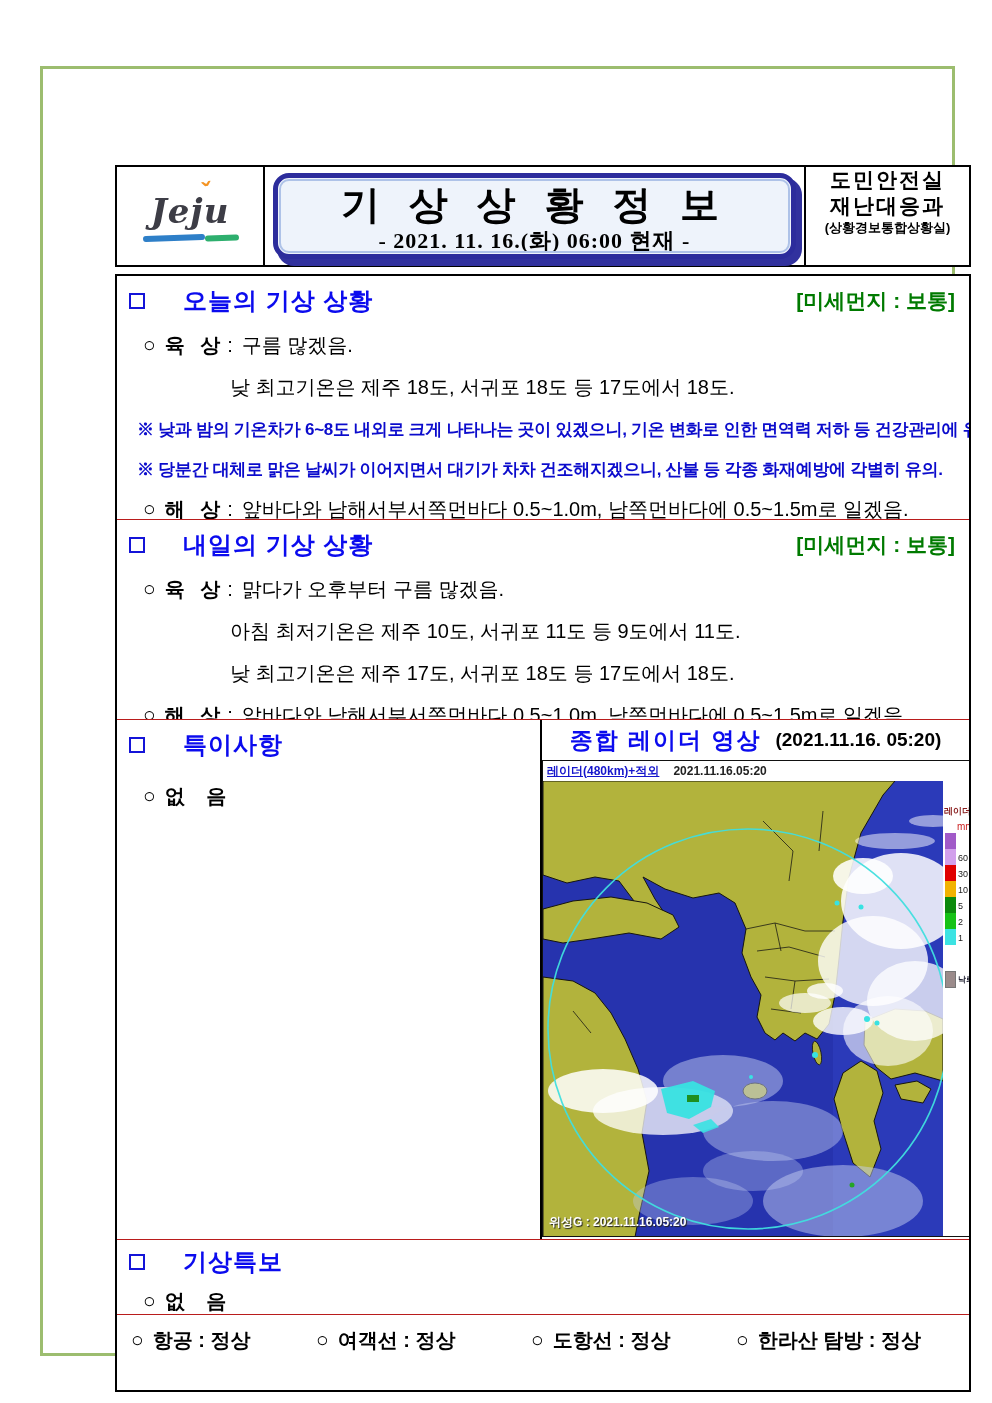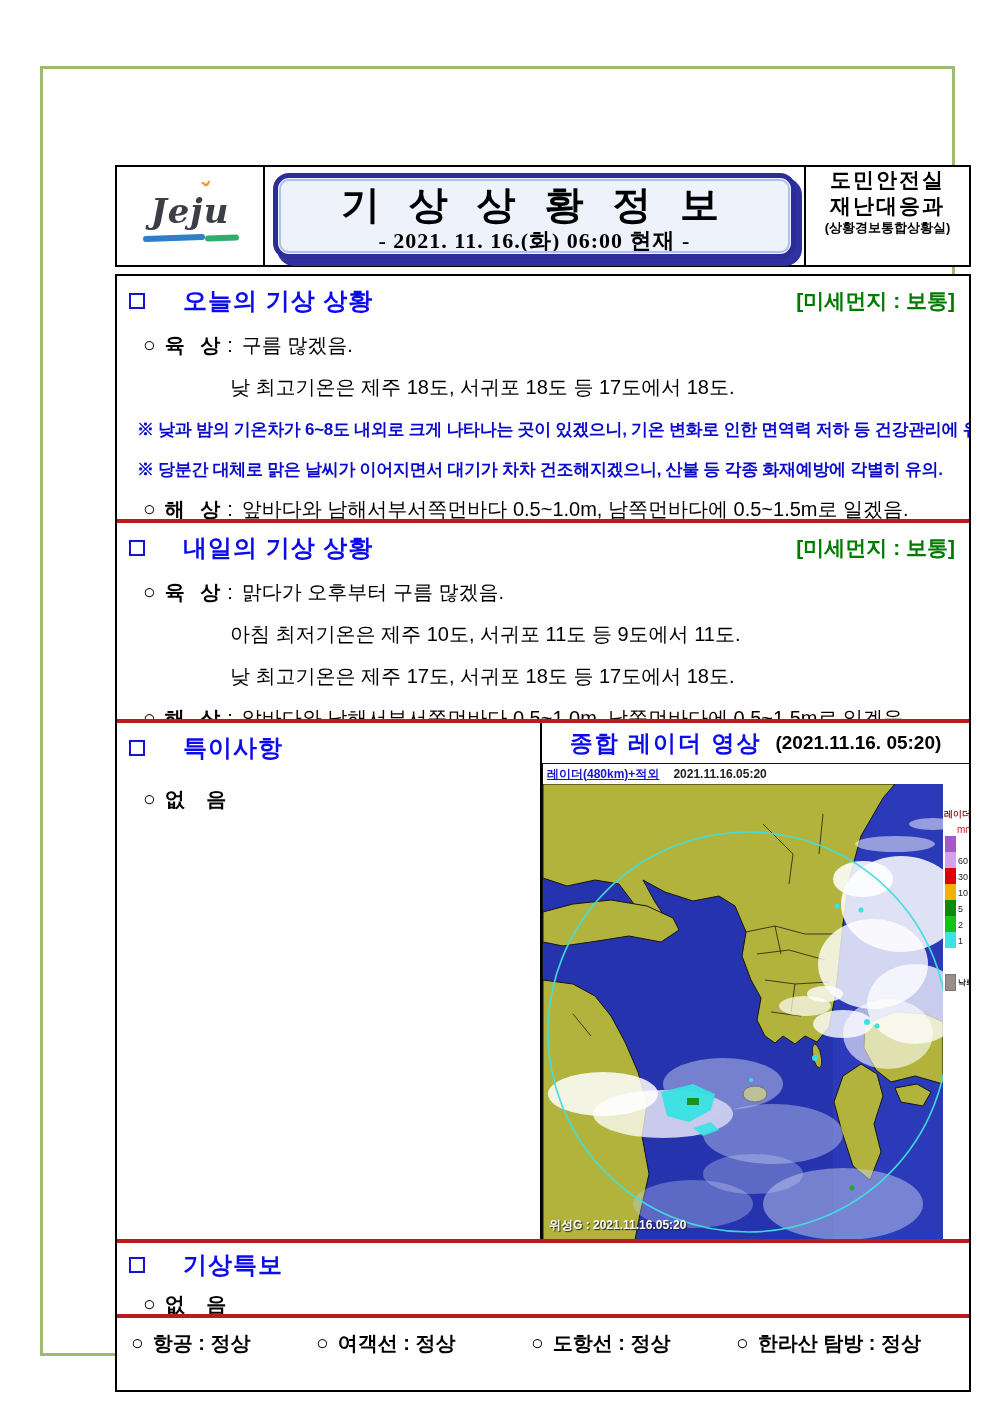--- a/index.html
+++ b/index.html
@@ -23,21 +23,21 @@
   .title-main { font-size:39px; font-weight:bold; color:#000; letter-spacing:9px; line-height:46px; margin-top:1px; white-space:nowrap; }
   .title-sub { font-family:"Liberation Serif", serif; font-weight:bold; font-size:22px; color:#000; letter-spacing:1px; line-height:26px; white-space:nowrap; }
 
   .dept-cell { width:165px; border-left:2px solid #000; display:flex; flex-direction:column; align-items:center; justify-content:flex-start; }
   .dept-line { font-weight:bold; font-size:21px; letter-spacing:2px; color:#000; line-height:26px; white-space:nowrap; }
   .dept-sub { font-weight:bold; font-size:13px; letter-spacing:0; color:#000; line-height:18px; white-space:nowrap; }
 
   
   .main { position:absolute; left:72px; top:205px; width:856px; height:1118px; border:2px solid #000; background:#fff; }
   .sec { position:absolute; left:0; width:100%; overflow:hidden; }
-  .sec-b { border-top:4px solid #b91c1c; }
+  .sec-b { border-top:1px solid #b91c1c; }
   .sec-today    { top:0;      height:243px; }
   .sec-tomorrow { top:243px;  height:200px; }
   .sec-middle   { top:443px;  height:520px; display:flex; }
   .sec-warning  { top:963px;  height:75px;  }
   .sec-transport{ top:1038px; height:76px;  }
 
   .sec-head { display:flex; align-items:center; padding:9px 14px 0 12px;gap:27px; }
   .chk { width:16px; height:16px; border:2px solid #1414d8; background:#fff; flex:0 0 auto; }
   .sec-title { font-size:24px; font-weight:bold; color:#0b0bee; margin-left:11px; letter-spacing:1px; white-space:nowrap; }
   .dust { margin-left:auto; font-size:21px; font-weight:bold; color:#007a00; white-space:nowrap; }

